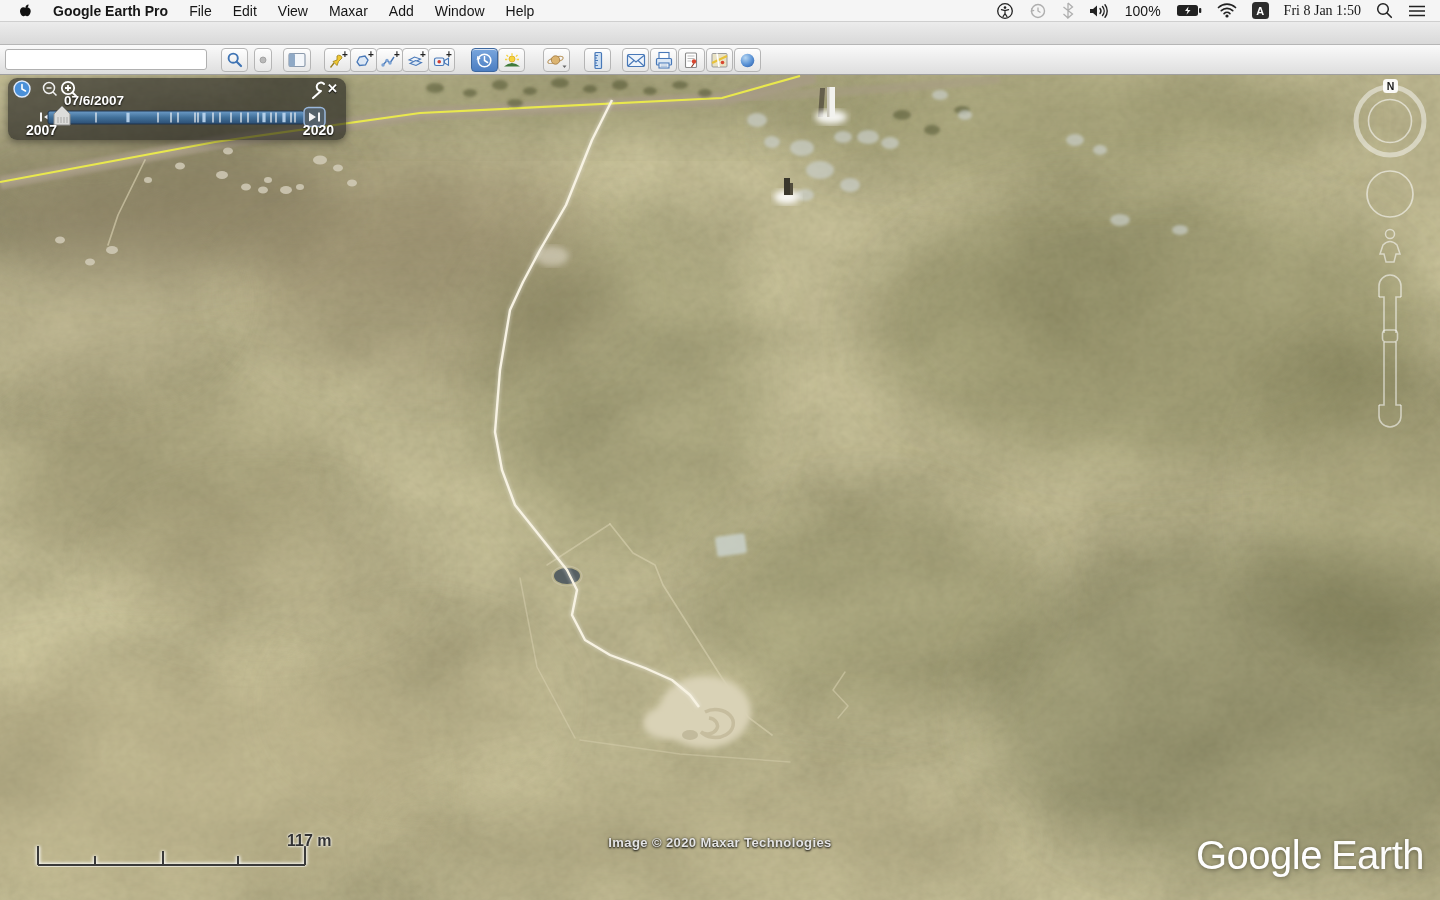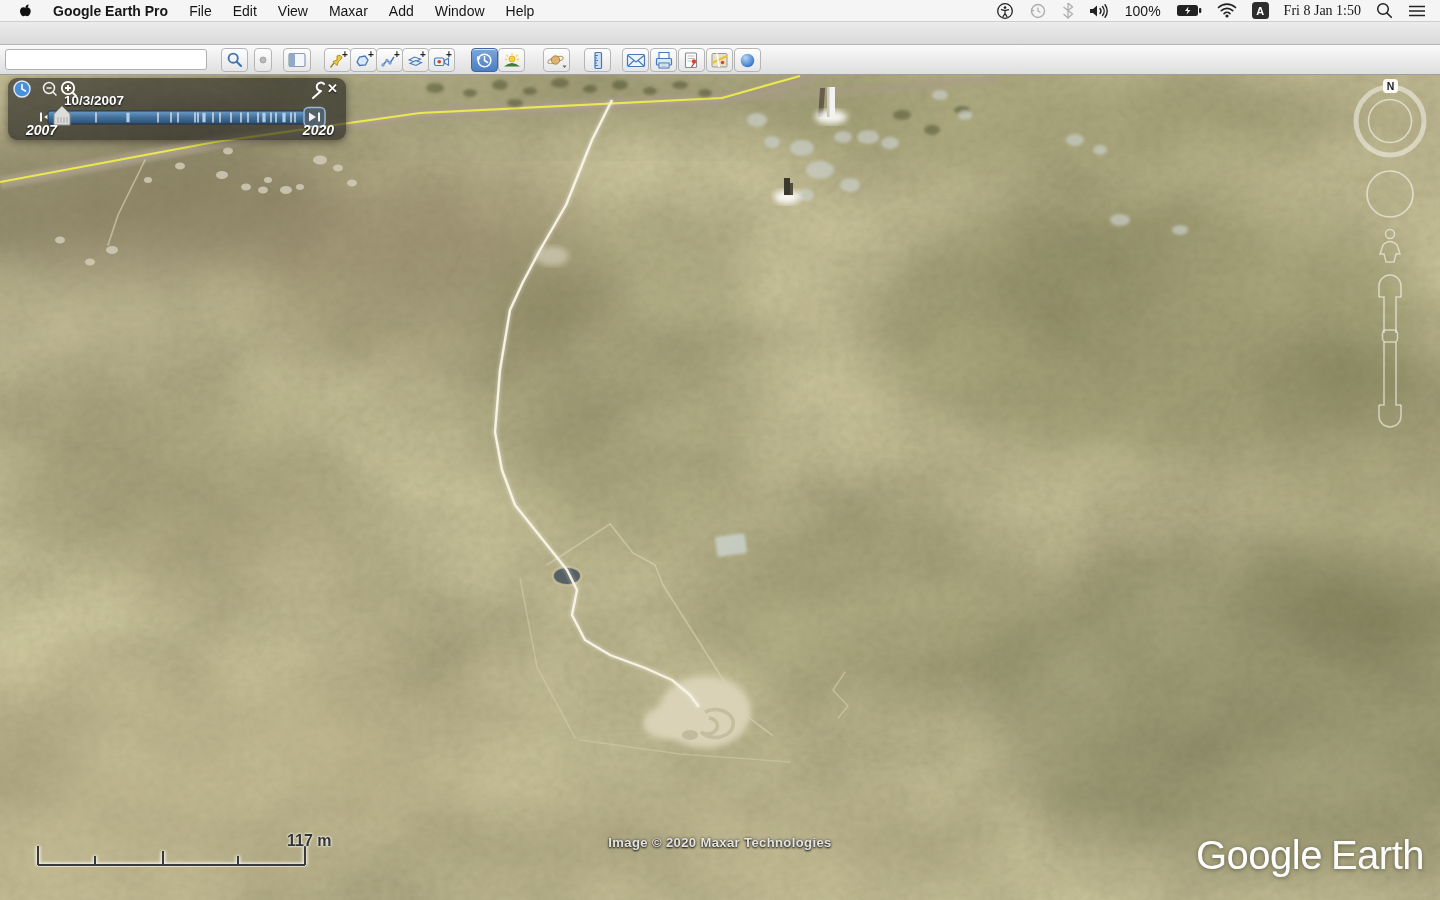--- a/index.html
+++ b/index.html
@@ -29,21 +29,21 @@
   .tbtn.active { background:linear-gradient(#79a6dd,#4c7ec2); border-color:#3e689f; }
   .tbtn svg { display:block; }
 
   
   .map { position:absolute; left:0; top:75px; width:1440px; height:825px; z-index:1; }
   .map svg.base { position:absolute; left:0; top:0; }
 
   
   .timepanel { position:absolute; left:8px; top:78px; width:338px; height:62px; background:rgba(22,22,22,.58); border-radius:9px; box-shadow:0 2px 8px rgba(0,0,0,.45); z-index:20; }
   .timepanel .datelbl { position:absolute; left:56px; top:15px; color:#fff; font-size:13.5px; font-weight:700; text-shadow:0 1px 2px #000; }
-  .timepanel .yr { position:absolute; top:44px; color:#fff; font-size:14px; font-weight:700; text-shadow:0 1px 2px #000;font-style:italic; }
+  .timepanel .yr { position:absolute; top:44px; color:#fff; font-size:14px; font-weight:700; text-shadow:0 1px 2px #000; }
   .timepanel .yr.l { left:18px; }
   .timepanel .yr.r { right:12px; }
   .timepanel .closex { position:absolute; right:8px; top:3px; color:#fff; font-size:13px; font-weight:700; cursor:default; text-shadow:0 1px 1px #000; }
   .timepanel svg.tp { position:absolute; left:0; top:0; }
 
   
   .scalelabel { position:absolute; left:287px; top:832px; font-size:16px; font-weight:700; color:#333; text-shadow:0 0 3px #fff,0 0 2px #fff; z-index:10; }
   .copyright { position:absolute; left:50%; transform:translateX(-50%); top:835px; font-size:13px; font-weight:700; letter-spacing:.4px; color:#e4e4e4; text-shadow:0 1px 2px rgba(0,0,0,.9),0 0 3px rgba(0,0,0,.6); z-index:10; }
   .gelogo { position:absolute; right:16px; top:833px; font-size:40px; color:#fff; text-shadow:0 1px 4px rgba(0,0,0,.4); z-index:10; letter-spacing:-.5px;text-align:center; }
   .gelogo .earth { margin-left:9px; font-weight:400; opacity:.97; }
@@ -276,21 +276,21 @@
       <g>
         <path d="M46,47 V36 L54,28 L62,36 V47 Z" fill="#dcdcda" stroke="#8f8f8d" stroke-width="1"></path>
         <path d="M50,39 V45 M53,39 V45 M56,39 V45 M59,39 V45" stroke="#a8a8a6" stroke-width="1"></path>
       </g>
 
       <g>
         <rect x="296" y="29.5" width="21" height="19" rx="4.5" fill="rgba(90,130,180,.35)" stroke="#9ab8dc" stroke-width="1.5"></rect>
         <path d="M301,34.5 l7,4.5 -7,4.5 z M310,34.5 v9 h2 v-9 z" fill="#f2f2f2"></path>
       </g>
     </svg>
-    <div class="datelbl">10/3/2007</div>
+    <div class="datelbl">07/6/2007</div>
     <div class="yr l">2007</div>
     <div class="yr r">2020</div>
     <div class="closex">✕</div>
   </div>
 
   <div class="scalelabel">117 m</div>
   <div class="copyright">Image © 2020 Maxar Technologies</div>
   <div class="gelogo"><span>Google</span><span class="earth">Earth</span></div>
 
   <div class="menubar">

